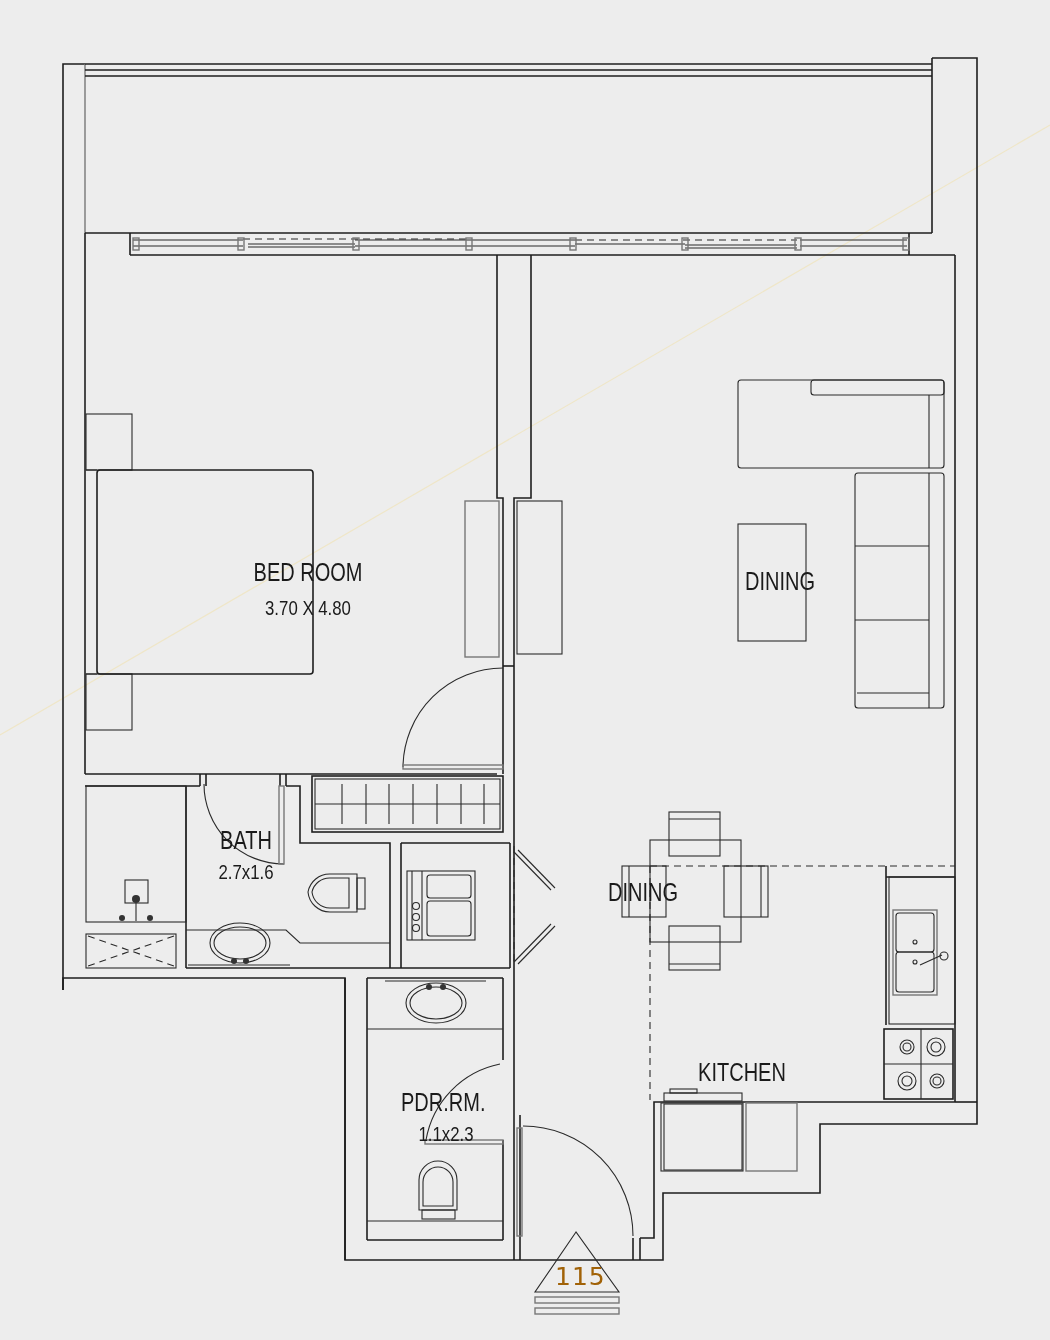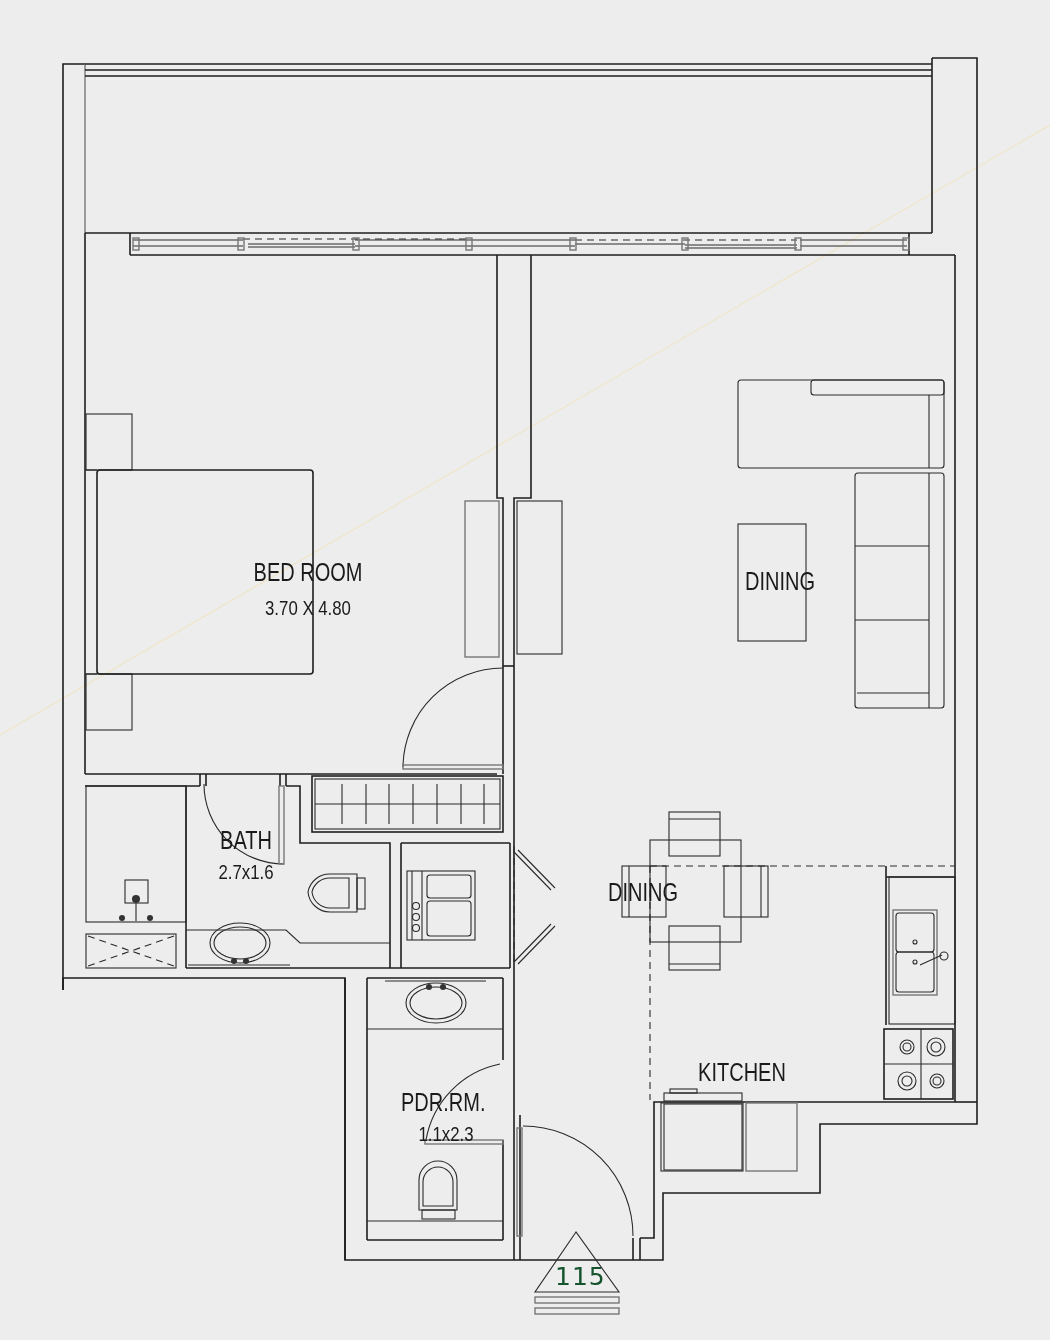--- a/index.html
+++ b/index.html
@@ -6,21 +6,21 @@
   body { width: 1050px; height: 1340px; position: relative; overflow: hidden; }
   svg { position: absolute; left: 0; top: 0; }
   .w { fill: none; stroke: #1e1e1e; stroke-width: 1.6; }
   .t { fill: none; stroke: #2a2a2a; stroke-width: 1.1; }
   .g { fill: none; stroke: #777; stroke-width: 1.4; }
   .d { fill: none; stroke: #2a2a2a; stroke-width: 1.1; stroke-dasharray: 7 5; }
   .lbl { position: absolute; font-family: "Liberation Sans", sans-serif; color: #1a1a1a;
          text-align: center; white-space: nowrap; transform: scaleX(0.8); transform-origin: center; }
   .lbl.big { font-size: 25px; }
   .lbl.small { font-size: 21px; }
-  .unit { position: absolute; font-family: "DejaVu Sans", sans-serif; font-size: 25px; color: #14532d;
+  .unit { position: absolute; font-family: "DejaVu Sans", sans-serif; font-size: 25px; color: #a16207;
           font-weight: normal; letter-spacing: 1px; }
 </style>
 </head>
 <body>
 
 <svg width="1050" height="1340" viewBox="0 0 1050 1340">
 
   <line x1="0" y1="735" x2="1050" y2="125" stroke="#efe6c8" stroke-width="1.2"></line>
 
   <g>

